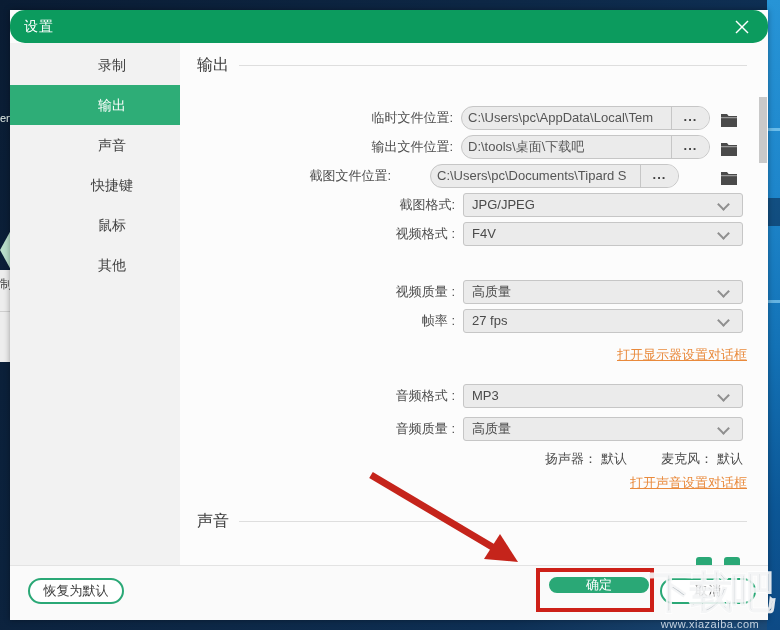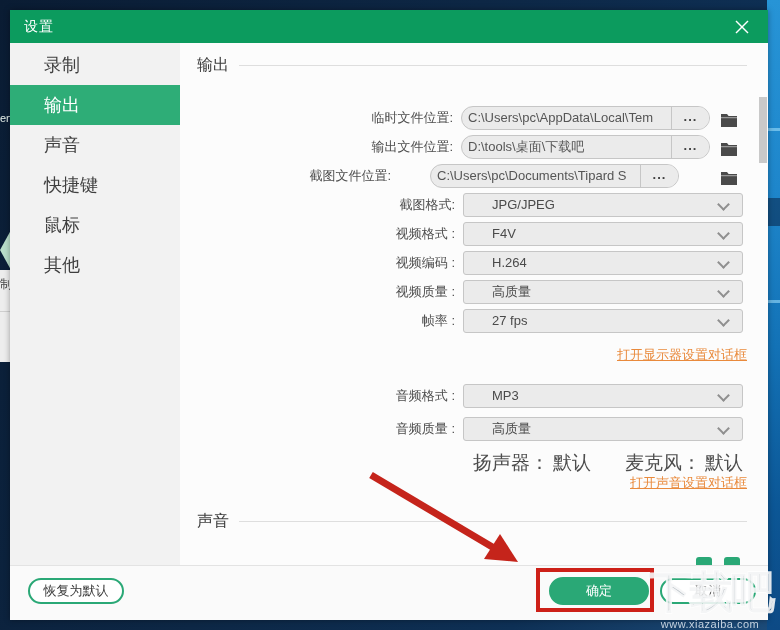--- a/index.html
+++ b/index.html
@@ -16,62 +16,62 @@
   .bg-frag-en { position:absolute; left:0; top:112px; color:#e8f2ec; font-size:11px; z-index:1; }
   .bg-triangle { position:absolute; left:0; top:230px; width:0; height:0; z-index:1;
                  border-top:20px solid transparent; border-bottom:20px solid transparent; border-right:11px solid #b9dfca; }
   .bg-gray-patch { position:absolute; left:0; top:270px; width:10px; height:92px; background:#ededed; z-index:1;
                    color:#4a4a4a; font-size:12px; padding-top:6px; }
   .bg-gray-patch .divider { margin-top:18px; height:1px; background:#cfcfcf; }
 
   
   .dialog { position:absolute; left:10px; top:10px; width:758px; height:610px; background:#fcfcfc; z-index:10;
             box-shadow:0 0 6px rgba(0,0,0,.35); display:flex; flex-direction:column; }
-  .titlebar { height:33px; background:#0c9b5e; display:flex; align-items:center; padding:0 14px; flex:0 0 33px; }
+  .titlebar { height:33px; background:#0c9b5e; display:flex; align-items:center; padding:0 14px; flex:0 0 33px;border-radius:15px; }
   .titlebar .title { color:#ffffff; font-size:14px; letter-spacing:1px; }
   .close-btn { margin-left:auto; width:24px; height:24px; display:flex; align-items:center; justify-content:center; cursor:pointer; }
 
   .dlg-body { flex:1 1 auto; display:flex; min-height:0; }
   .sidebar { width:170px; flex:0 0 170px; background:#f2f2f2; padding-top:2px; }
-  .side-item { height:40px; line-height:40px; padding-left:34px; font-size:18px; color:#3f3f3f; cursor:pointer; }
+  .side-item { height:40px; line-height:40px; padding-left:34px; font-size:14px; color:#3f3f3f; cursor:pointer;text-align:center; }
   .side-item.selected { background:#2ead77; color:#ffffff; }
 
   .content { position:relative; flex:1 1 auto; background:#fcfcfc; overflow:hidden; }
   .sec-header { position:absolute; left:17px; right:21px; display:flex; align-items:center; }
   .sec-header .sec-title { font-size:16px; color:#3c3c3c; }
   .sec-header .sec-line { flex:1; height:1px; background:#dedede; margin-left:10px; }
 
   .row { position:absolute; display:flex; align-items:center; height:24px; }
   .row .lbl { font-size:13px; color:#4d4d4d; margin-right:8px; white-space:nowrap; }
 
   .pathfield { display:flex; width:249px; height:24px; border:1px solid #c6c6c6; border-radius:12px; background:#ebebeb; overflow:hidden; }
   .pathtext { flex:1; font-size:13px; color:#555; line-height:22px; padding:0 6px; white-space:nowrap; overflow:hidden; }
   .browse-btn { width:38px; border-left:1px solid #c6c6c6; text-align:center; line-height:20px; font-size:13px;
                 font-weight:bold; letter-spacing:1px; color:#3f3f3f; cursor:pointer; background:#ebebeb; }
   .folder-btn { margin-left:10px; width:18px; height:18px; cursor:pointer; display:flex; align-items:flex-end; }
 
   .dropdown { position:relative; width:280px; height:24px; border:1px solid #c6c6c6; border-radius:3px;
               background:#ebebeb; cursor:pointer; }
-  .dd-value { font-size:13px; color:#4a4a4a; line-height:22px; padding-left:8px; white-space:nowrap;margin-left:20px; }
+  .dd-value { font-size:13px; color:#4a4a4a; line-height:22px; padding-left:8px; white-space:nowrap; }
   .chevron { position:absolute; right:14px; top:6px; width:9px; height:9px;
              border-right:2px solid #8f8f8f; border-bottom:2px solid #8f8f8f; transform:rotate(45deg); }
 
   .link { position:absolute; font-size:13px; color:#e98a3c; text-decoration:underline; cursor:pointer; white-space:nowrap; }
-  .devices { position:absolute; font-size:19px; color:#4d4d4d; display:flex; align-items:center; }
+  .devices { position:absolute; font-size:13px; color:#4d4d4d; display:flex; align-items:center; }
   .devices .dev-val { margin-left:4px; }
   .devices .gap { width:34px; }
 
   .partial-icon { position:absolute; width:16px; height:14px; background:#2aa876; border-radius:3px 3px 0 0; }
 
   .vscroll-thumb { position:absolute; right:1px; top:54px; width:8px; height:66px; background:#c9c9c9; }
 
   .footer { flex:0 0 55px; background:#fafafa; border-top:1px solid #e3e3e3; position:relative; }
   .pill { position:absolute; height:26px; border:2px solid #2aa876; border-radius:14px; background:#ffffff;
           font-size:13px; color:#3a3a3a; display:flex; align-items:center; justify-content:center; cursor:pointer; }
-  .pill.primary { background:#2aa876; color:#ffffff; border-color:#2aa876; height:28px; border-radius:15px; }
+  .pill.primary { background:#2aa876; color:#ffffff; border-color:#2aa876; height:16px; border-radius:15px; }
 
   
   .anno-box { position:absolute; left:536px; top:568px; width:118px; height:44px; border:4px solid #cd2018; z-index:50; pointer-events:none; }
   .anno-arrow { position:absolute; left:0; top:0; z-index:50; pointer-events:none; }
 
   .watermark { position:absolute; right:2px; bottom:0px; width:136px; text-align:center; z-index:60; pointer-events:none; }
   .wm-logo { font-size:44px; font-weight:bold; letter-spacing:-3px; line-height:52px;
              color:rgba(95,110,125,.45); -webkit-text-stroke:1.5px rgba(255,255,255,.85); }
   .wm-url { font-size:11px; color:rgba(205,218,230,.95); letter-spacing:.5px; }
 </style>
@@ -171,27 +171,20 @@
         </div>
 
         <div class="row" style="top:179px; right:25px;">
           <span class="lbl">视频格式 :</span>
           <div class="dropdown">
             <div class="dd-value">F4V</div>
             <span class="chevron"></span>
           </div>
         </div>
 
-        <div class="row" style="top:208px; right:25px;">
-          <span class="lbl">视频编码 :</span>
-          <div class="dropdown">
-            <div class="dd-value">H.264</div>
-            <span class="chevron"></span>
-          </div>
-        </div>
 
         <div class="row" style="top:237px; right:25px;">
           <span class="lbl">视频质量 :</span>
           <div class="dropdown">
             <div class="dd-value">高质量</div>
             <span class="chevron"></span>
           </div>
         </div>
 
         <div class="row" style="top:266px; right:25px;">

